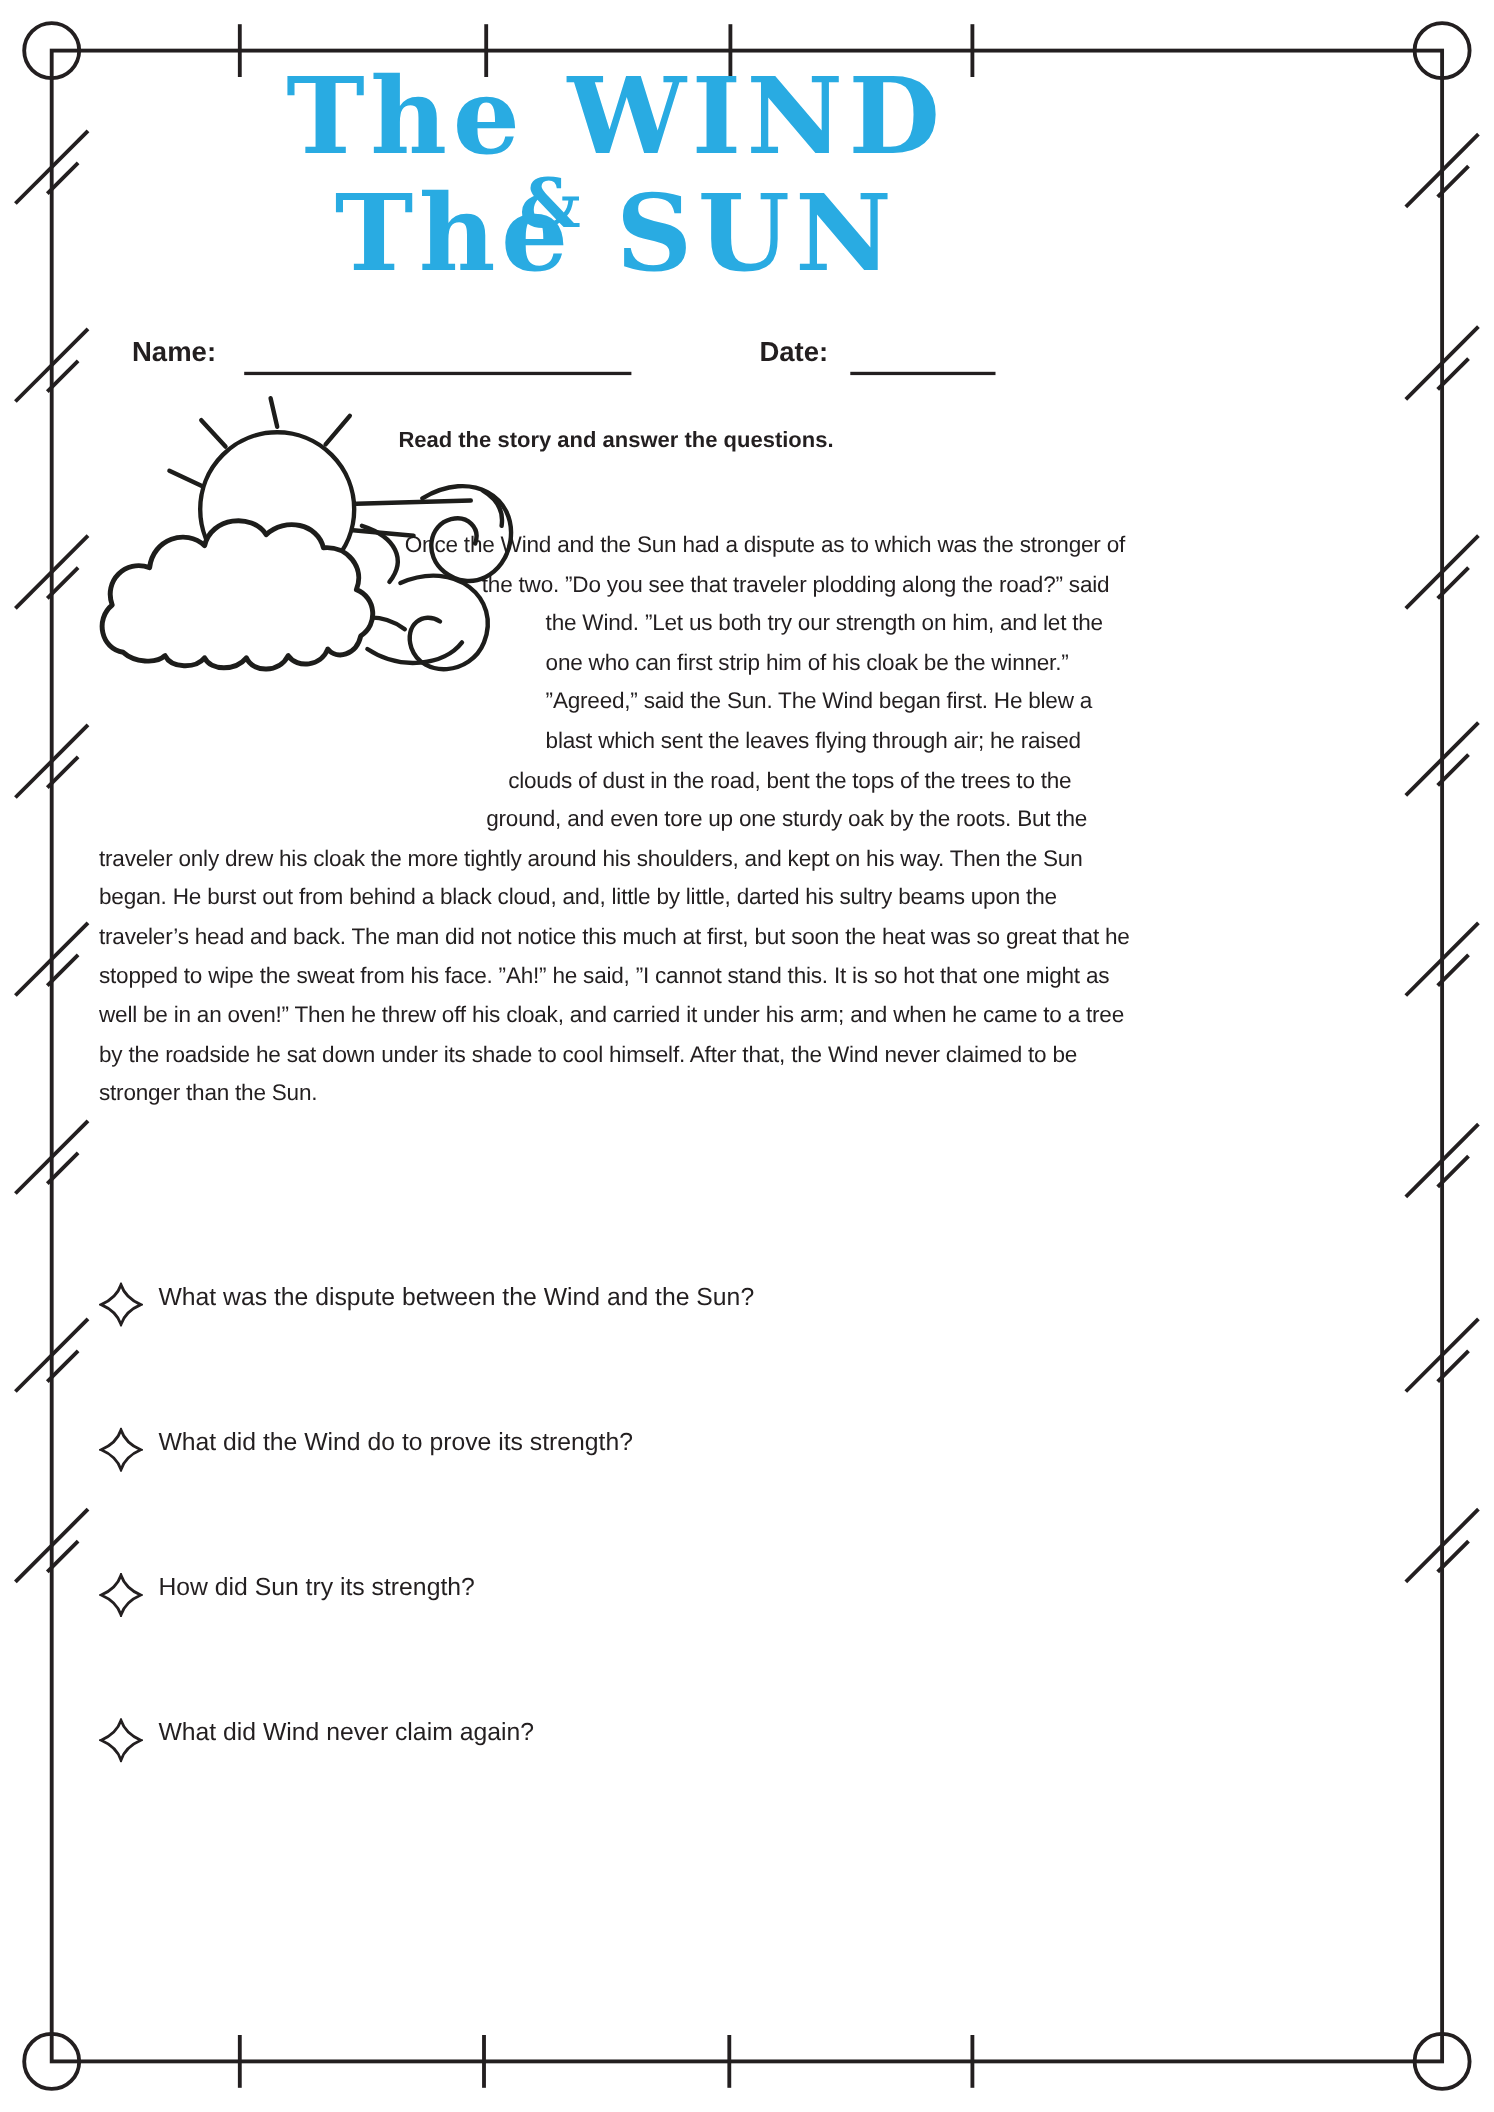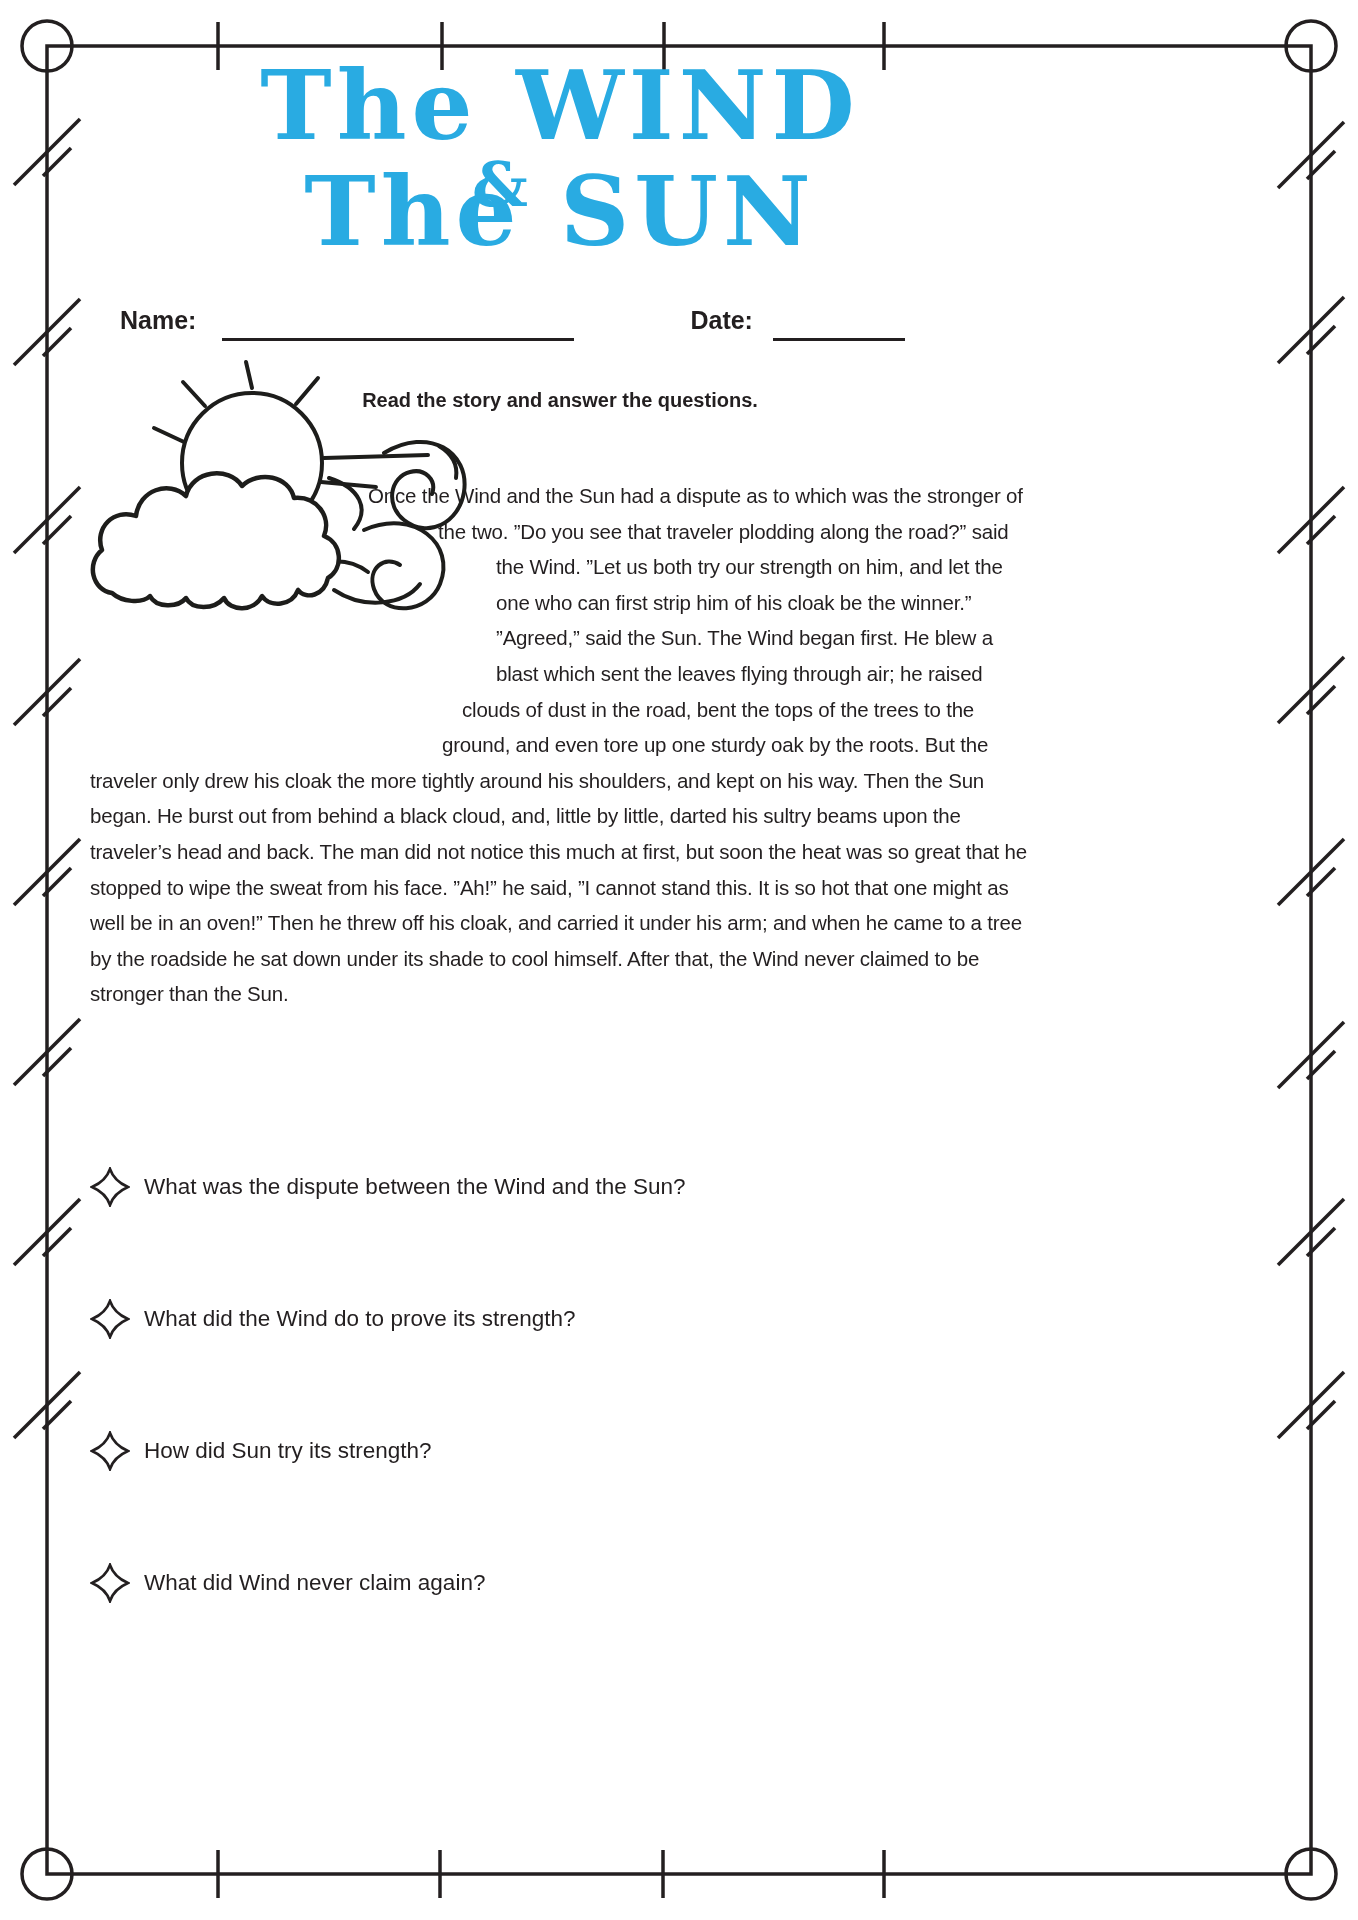--- a/index.html
+++ b/index.html
@@ -41,21 +41,21 @@
   .wrap-shape{
     float:left;width:406px;height:251px;
     shape-outside:polygon(0px 0px,266px 0px,266px 35px,272px 35px,272px 71px,342px 71px,342px 107px,402px 107px,402px 142px,404px 142px,404px 178px,366px 178px,366px 214px,346px 214px,346px 251px,0px 251px);
     shape-margin:6px;
   }
   .illustration{position:absolute;left:-6px;top:-120px;width:402px;height:302px;pointer-events:none;}
   .story p{margin:0;}
 
   
   .questions{position:absolute;left:90px;top:1166px;width:940px;}
-  .q{display:flex;align-items:center;height:42px;margin-bottom:90px;font-size:22.5px;}
+  .q{display:flex;align-items:flex-start;height:42px;margin-bottom:90px;font-size:22.5px;}
   .bullet{width:40px;height:40px;margin-right:14px;flex:none;}
 </style>
 </head>
 <body>
 
 <div class="page">
 
   <svg class="border-svg" viewBox="0 0 1358 1920" fill="none" stroke="#231f20" stroke-width="3.5">
     <rect x="47" y="46" width="1264" height="1828"></rect>
     <g>

